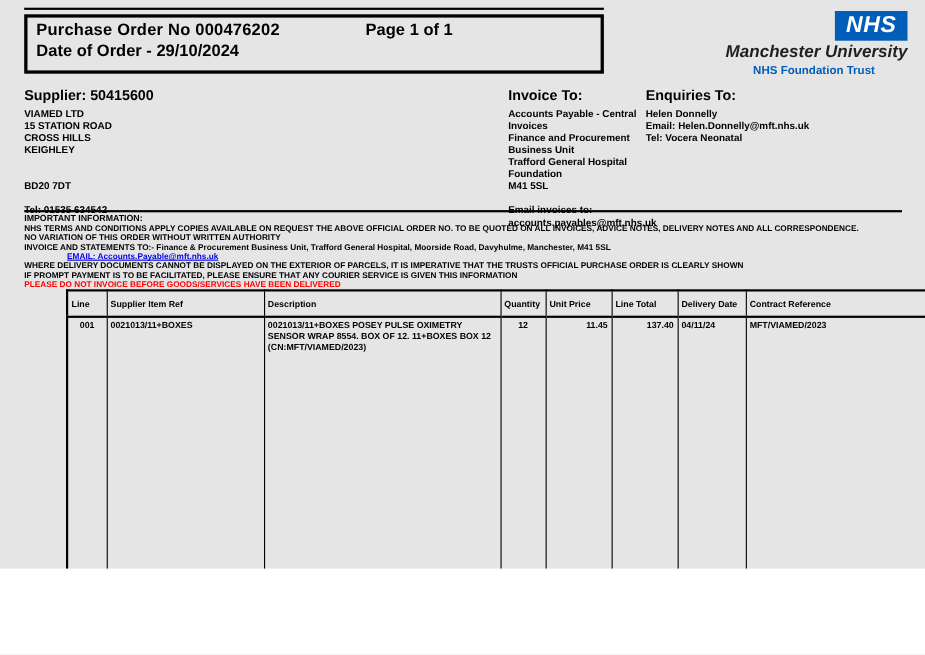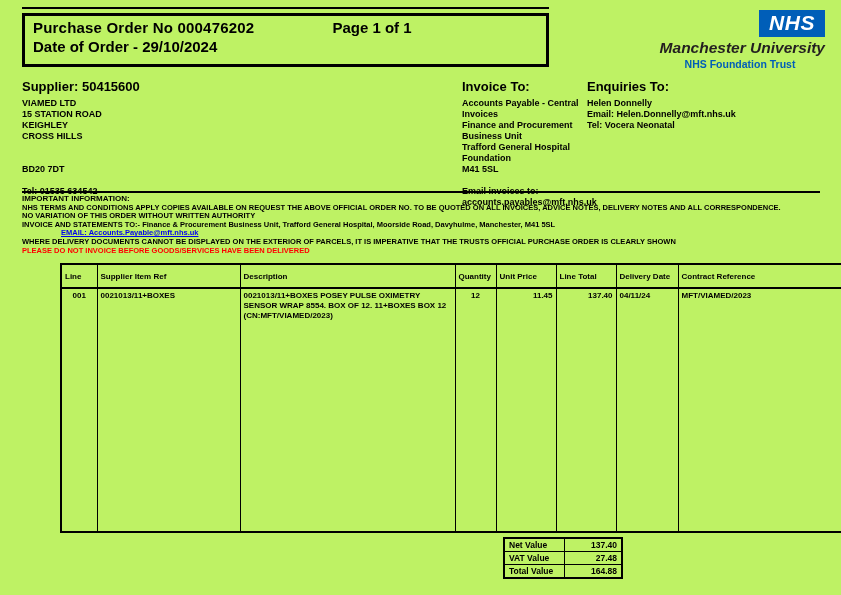--- a/index.html
+++ b/index.html
@@ -1,18 +1,18 @@
 <!DOCTYPE html>
 <html><head>
 <meta charset="utf-8">
 <style>
   * { margin:0; padding:0; box-sizing:border-box; }
   html,body { background:#ffffff; }
   .page {
-    position:relative; width:841px; height:595px; background:#bef264;
+    position:relative; width:841px; height:517px; background:#e5e5e5;
     font-family:"Liberation Sans", sans-serif; color:#000; overflow:hidden;
   }
   .abs { position:absolute; }
 
   
   .top-rule { left:22px; top:7px; width:527px; height:2px; background:#000; }
   .header-box {
     left:22px; top:13px; width:527px; height:54px;
     border:3px solid #000; padding:3px 8px 0 8px;
   }
@@ -92,22 +92,22 @@
   <div class="abs logo-wrap">
     <span class="nhs-box" style="background: rgb(0, 94, 184);">NHS</span>
     <div class="org-name">Manchester University</div>
     <div class="org-sub" style="color: rgb(0, 94, 184);">NHS Foundation Trust</div>
   </div>
 
   <div class="abs supplier-col">
     <div class="col-head">Supplier: 50415600</div>
     <div class="addr-line">VIAMED LTD</div>
     <div class="addr-line">15 STATION ROAD</div>
+    <div class="addr-line">CROSS HILLS</div>
     <div class="addr-line">KEIGHLEY</div>
-    <div class="addr-line">CROSS HILLS</div>
     <div class="gap"></div>
       <div class="gap"></div>
     <div class="addr-line">BD20 7DT</div>
     <div class="gap"></div>
     <div class="addr-line">Tel: 01535 634542</div>
   </div>
 
 
   <div class="abs invoice-col">
     <div class="col-head">Invoice To:</div>
@@ -132,20 +132,21 @@
 
   <div class="abs divider"></div>
 
   <div class="abs important">
     <div class="imp-line imp-head">IMPORTANT INFORMATION:</div>
     <div class="imp-line">NHS TERMS AND CONDITIONS APPLY COPIES AVAILABLE ON REQUEST THE ABOVE OFFICIAL ORDER NO. TO BE QUOTED ON ALL INVOICES, ADVICE NOTES, DELIVERY NOTES AND ALL CORRESPONDENCE.</div>
     <div class="imp-line">NO VARIATION OF THIS ORDER WITHOUT WRITTEN AUTHORITY</div>
     <div class="imp-line">INVOICE AND STATEMENTS TO:- Finance &amp; Procurement Business Unit, Trafford General Hospital, Moorside Road, Davyhulme, Manchester, M41 5SL</div>
     <div class="imp-line imp-link" style="color: rgb(0, 0, 238); padding-left: 39px;">EMAIL: Accounts.Payable@mft.nhs.uk</div>
     <div class="imp-line">WHERE DELIVERY DOCUMENTS CANNOT BE DISPLAYED ON THE EXTERIOR OF PARCELS, IT IS IMPERATIVE THAT THE TRUSTS OFFICIAL PURCHASE ORDER IS CLEARLY SHOWN</div>
+    <div class="imp-line">IF PROMPT PAYMENT IS TO BE FACILITATED, PLEASE ENSURE THAT ANY COURIER SERVICE IS GIVEN THIS INFORMATION</div>
     <div class="imp-line imp-warning" style="color: rgb(255, 0, 0);">PLEASE DO NOT INVOICE BEFORE GOODS/SERVICES HAVE BEEN DELIVERED</div>
   </div>
 
   <div class="abs item-table-wrap">
     <table class="items">
       <colgroup>
         <col style="width:36px">
           <col style="width:143px">
           <col style="width:215px">
         <col style="width:41px">

